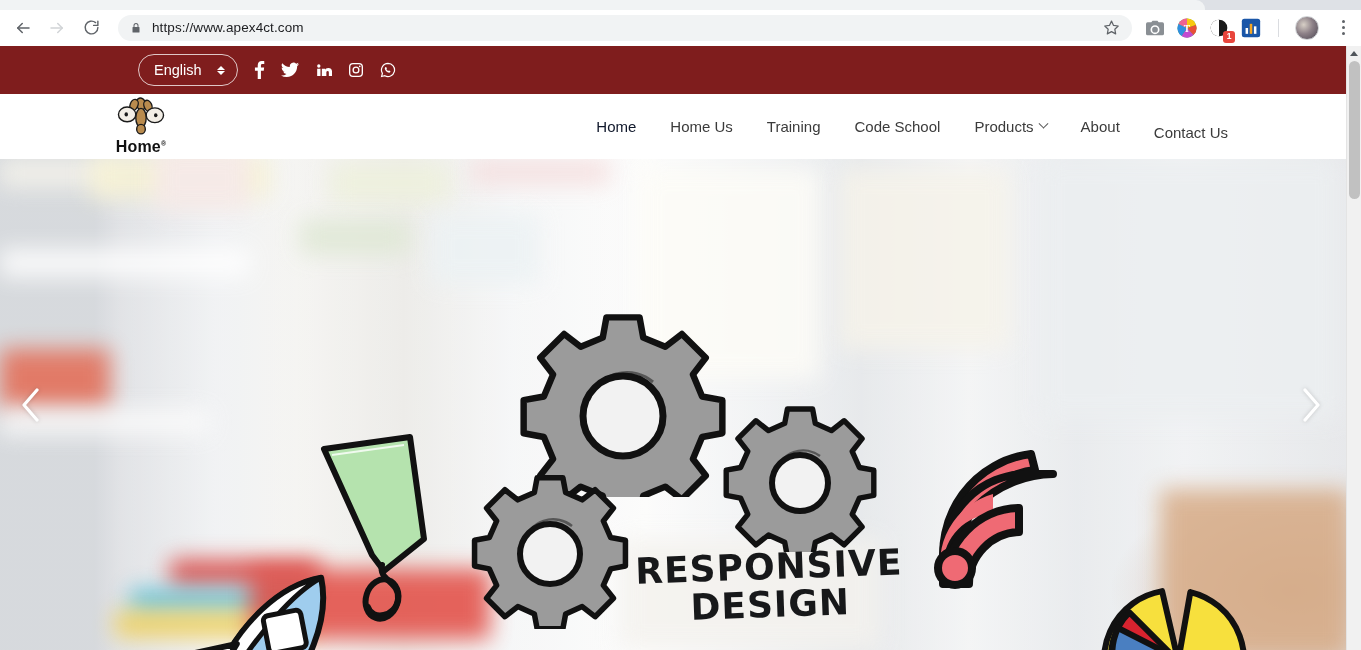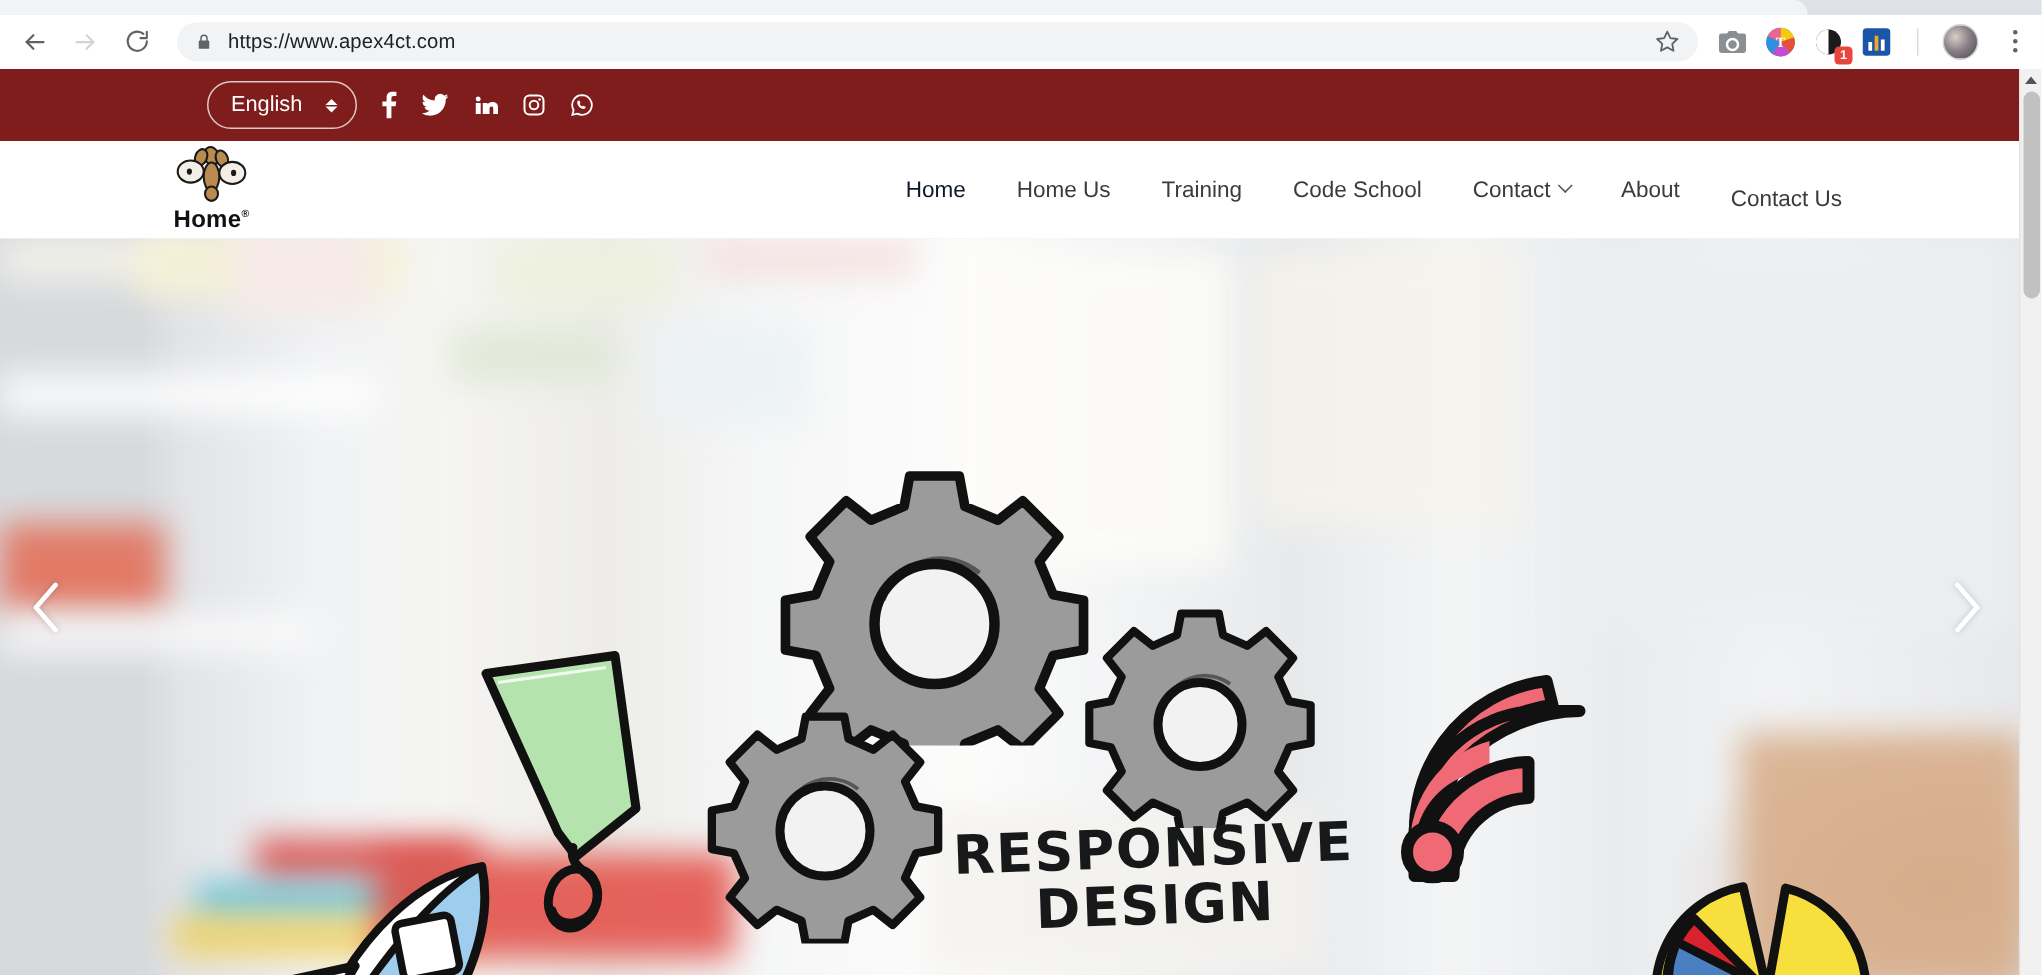--- a/index.html
+++ b/index.html
@@ -355,21 +355,21 @@
           <a>
               <span>Home Us</span>
             </a>
           <a>
               <span>Training</span>
             </a>
           <a>
               <span>Code School</span>
             </a>
           <a>
-              <span>Contact</span>
+              <span>Products</span>
               <i class="chev"></i>
             </a>
           <a>
               <span>About</span>
             </a>
           <a>
               <span>Contact Us</span>
             </a>
         </nav>
       </div>

